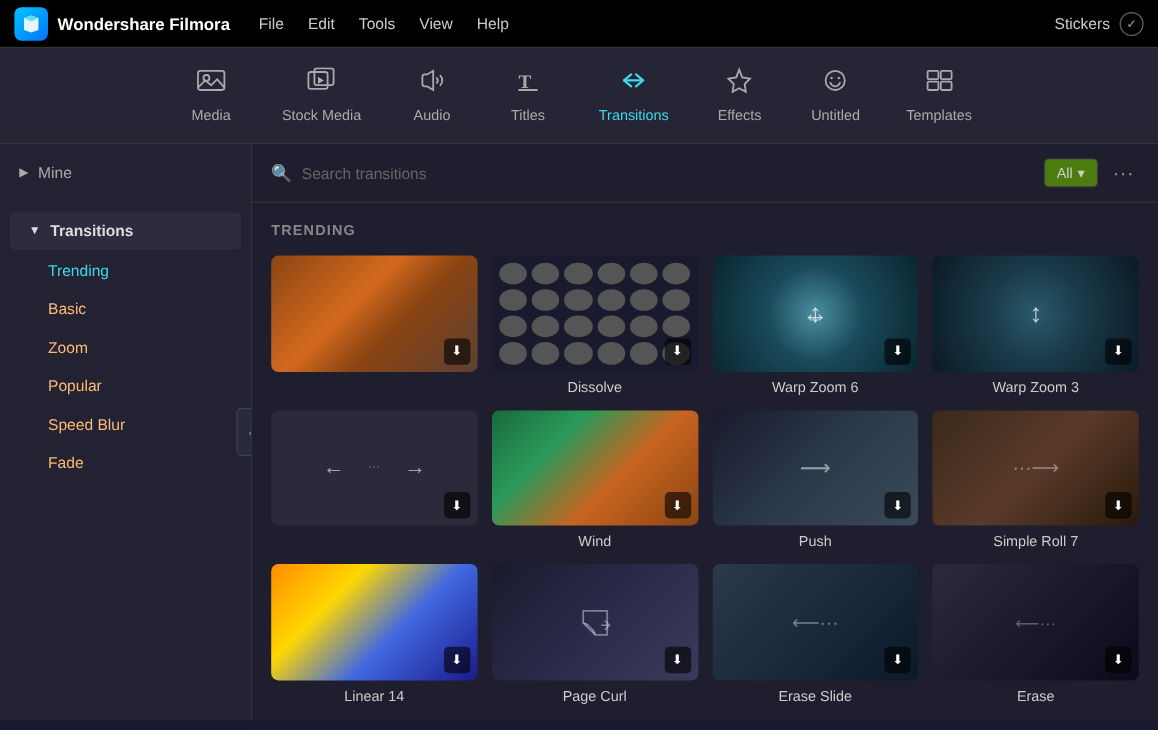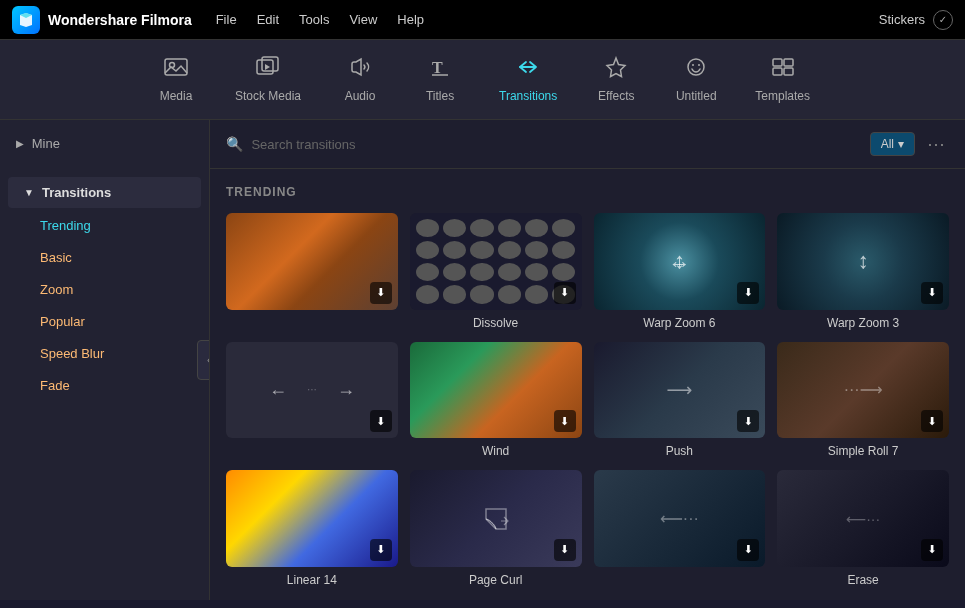--- a/index.html
+++ b/index.html
@@ -181,21 +181,21 @@
       border: none;
       outline: none;
       color: #ccc;
       font-size: 13px;
     }
     .search-input::placeholder { color: #666; }
     .search-filter {
       display: flex;
       align-items: center;
       gap: 4px;
-      background: #0c4a6e;
+      background: #4d7c0f;
       border: 1px solid #444;
       border-radius: 4px;
       padding: 4px 10px;
       font-size: 12px;
       color: #ccc;
       cursor: pointer;
     }
     .search-more {
       color: #888;
       cursor: pointer;
@@ -605,20 +605,21 @@
           <span class="grid-label">Page Curl</span>
         </div>
 
         <div class="grid-item">
           <div class="grid-thumb thumb-eraseslide">
             <div style="display:flex;align-items:center;justify-content:center;width:100%;height:100%;">
               <span style="color:rgba(255,255,255,0.4);font-size:16px;">⟵···</span>
             </div>
             <div class="download-btn">⬇</div>
           </div>
+          <span class="grid-label">Erase Slide</span>
         </div>
 
         <div class="grid-item">
           <div class="grid-thumb thumb-erase">
             <div style="display:flex;align-items:center;justify-content:center;width:100%;height:100%;">
               <span style="color:rgba(255,255,255,0.3);font-size:14px;">⟵···</span>
             </div>
             <div class="download-btn">⬇</div>
           </div>
           <span class="grid-label">Erase</span>

